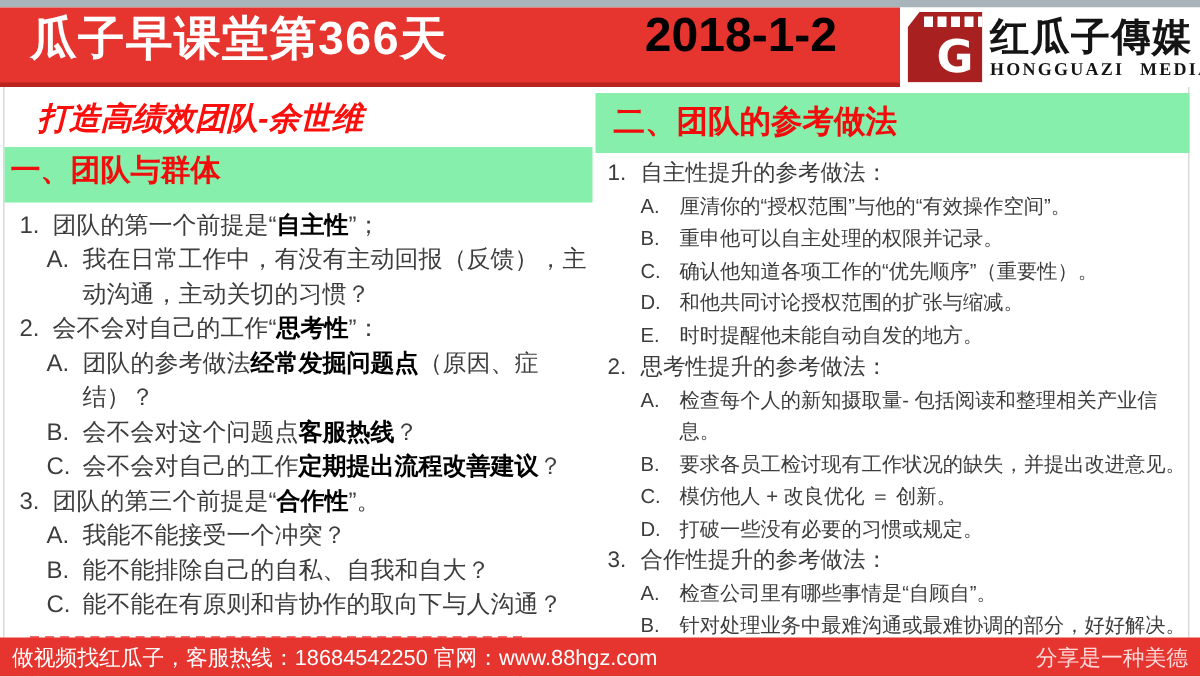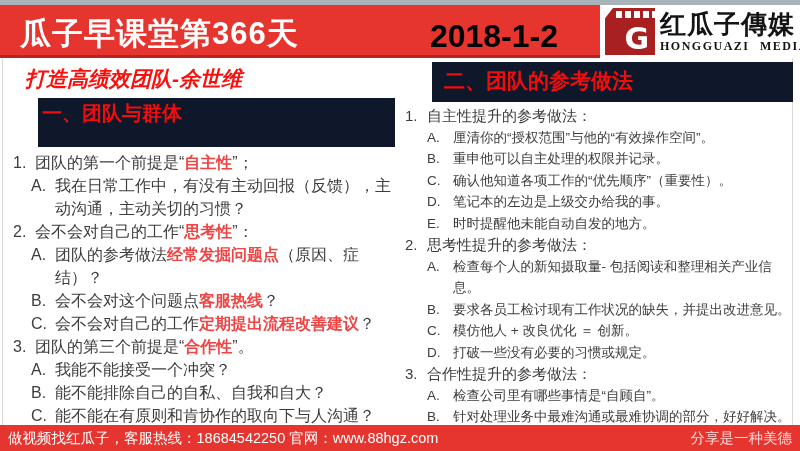--- a/index.html
+++ b/index.html
@@ -3,21 +3,21 @@
 <meta charset="utf-8">
 <style>
   html,body{margin:0;padding:0;}
   body{
     width:800px;height:451px;position:relative;overflow:hidden;
     background:#ffffff;font-family:"Liberation Sans",sans-serif;
   }
   .top-strip{position:absolute;top:0;left:0;width:800px;height:5px;background:#a9b3ba;}
   .header{position:absolute;top:5px;left:0;width:800px;height:53px;display:flex;}
   .banner{width:600px;height:53px;background:#e6342e;border-bottom:3px solid #b92420;
-    box-sizing:border-box;display:flex;align-items:flex-end;}
+    box-sizing:border-box;display:flex;align-items:flex-start;}
   .main-title{color:#fff;font-weight:bold;font-size:31px;margin-left:20px;letter-spacing:1px;white-space:nowrap;}
   .date{color:#000000;font-weight:bold;font-size:32px;margin-left:auto;margin-right:42px;white-space:nowrap;}
   .logo{width:200px;height:53px;background:#fff;display:flex;align-items:center;}
   .logo-icon{position:relative;width:50px;height:47px;background:#a8201f;
     clip-path:polygon(16% 0,100% 0,100% 100%,0 100%,0 22%);margin-left:5px;flex:0 0 auto;}
   .holes{position:absolute;top:3px;left:11px;display:flex;gap:3px;}
   .hole{width:6px;height:7px;background:#fff;}
   .logo-g{position:absolute;bottom:1px;right:6px;color:#fff;font-weight:bold;font-size:30px;
     line-height:1;font-family:"DejaVu Sans",sans-serif;}
   .logo-text{margin-left:5px;line-height:1;}
@@ -26,37 +26,37 @@
   .logo-en{font-family:"Liberation Serif",serif;font-weight:bold;font-size:12px;color:#141414;
     letter-spacing:1.5px;word-spacing:6px;margin-top:2px;white-space:nowrap;}
   .content{position:absolute;top:58px;left:0;width:800px;height:367px;background:#fff;}
   .edge{position:absolute;top:0;width:1px;height:367px;background:#d9d9d9;}
   .edge-l{left:2px;}
   .edge-r{left:792px;}
   .col-left{position:absolute;left:3px;top:0;width:392px;}
   .col-right{position:absolute;left:397px;top:0;width:396px;}
   .course-title{color:#fb0f0c;font-style:italic;font-weight:bold;font-size:21px;
     margin:7px 0 5px 22px;white-space:nowrap;}
-  .band{background:#0f172a;color:#f20d0d;font-weight:bold;margin-left:35px;}
-  .band-left{font-size:20px;padding:2px 0 20px 4px;}
+  .band{background:#86efac;color:#f20d0d;font-weight:bold;}
+  .band-left{font-size:20px;padding:2px 0 8px 4px;}
   .band-right{font-size:21px;padding:5px 0 7px 12px;margin-top:4px;}
   .rows-left{font-size:16px;color:#3d3d3d;line-height:23px;margin-top:4px;}
   .rows-right{font-size:13.5px;color:#3d3d3d;line-height:21.5px;margin-top:3px;}
   .row{display:flex;}
   .row .lab{flex:0 0 auto;}
   .row .txt{flex:1 1 auto;}
   .rows-left .lvl1{padding-left:10px;}
   .rows-left .lvl1 .lab{width:22px;}
   .rows-left .lvl2{padding-left:28px;}
   .rows-left .lvl2 .lab{width:24px;}
   .rows-right .lvl1{padding-left:8px;font-size:15px;}
   .rows-right .lvl1 .lab{width:22px;}
   .rows-right .lvl2{padding-left:30px;}
   .rows-right .lvl2 .lab{width:26px;}
-  .b{font-weight:bold;color:#ef4444;}
+  .b{font-weight:bold;color:#000000;}
   .note-box{border:2px dashed #ef6a6a;margin:9px 0 0 17px;width:312px;padding:2px 6px;
     font-weight:bold;font-style:italic;font-size:17px;line-height:25px;color:#1a1a1a;}
   .footer{position:absolute;top:425px;left:0;width:800px;height:26px;background:#e6342e;
     display:flex;align-items:center;color:#fff;font-size:14.5px;}
   .footer-left{margin-left:8px;white-space:nowrap;}
   .footer-right{margin-left:auto;margin-right:8px;color:#ffd9d9;white-space:nowrap;}
 </style>
 </head>
 <body>
 
@@ -154,21 +154,21 @@
         <div class="row lvl2">
           <span class="lab">B.</span>
           <span class="txt"><span>重申他可以自主处理的权限并记录。</span></span>
         </div>
         <div class="row lvl2">
           <span class="lab">C.</span>
           <span class="txt"><span>确认他知道各项工作的“优先顺序”（重要性）。</span></span>
         </div>
         <div class="row lvl2">
           <span class="lab">D.</span>
-          <span class="txt"><span>笔记本的左边是上级交办给我的事。</span></span>
+          <span class="txt"><span>和他共同讨论授权范围的扩张与缩减。</span></span>
         </div>
         <div class="row lvl2">
           <span class="lab">E.</span>
           <span class="txt"><span>时时提醒他未能自动自发的地方。</span></span>
         </div>
         <div class="row lvl1">
           <span class="lab">2.</span>
           <span class="txt"><span>思考性提升的参考做法：</span></span>
         </div>
         <div class="row lvl2">

